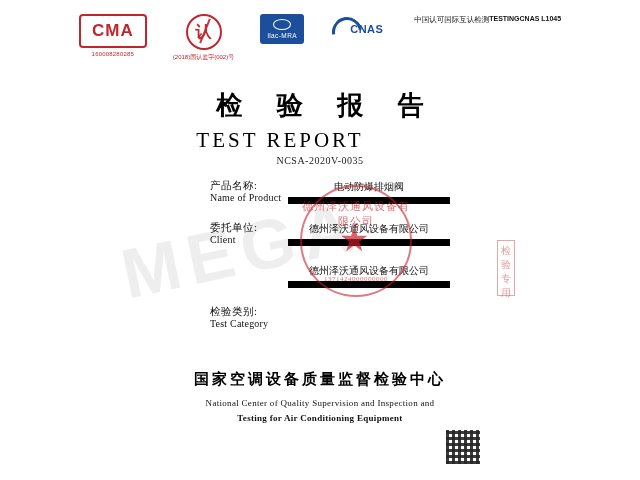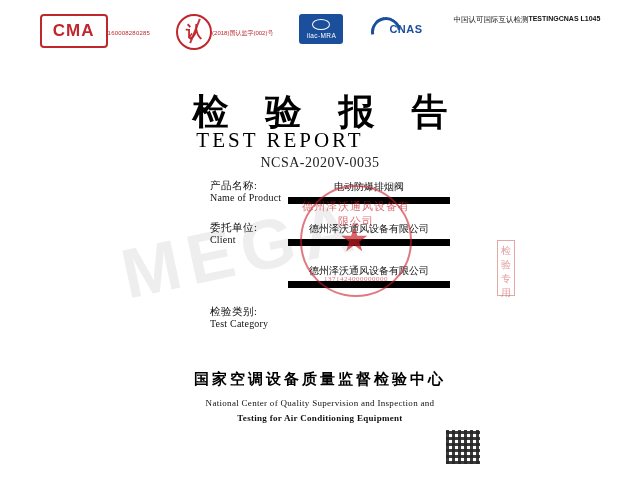--- a/index.html
+++ b/index.html
@@ -28,21 +28,21 @@
     left: 0;
     width: 640px;
     height: 62px;
     display: flex;
     justify-content: center;
     align-items: flex-start;
     gap: 26px;
   }
   .mark {
     display: flex;
-    flex-direction: row;
+    flex-direction: column;
     align-items: center;
     justify-content: flex-start;
   }
 
   
   .cma-box {
     width: 64px;
     height: 30px;
     border: 2px solid #c0272d;
     border-radius: 4px;
@@ -173,21 +173,21 @@
     font-weight: normal;
   }
 
   
   .title-cn {
     position: absolute;
     top: 88px;
     left: 0;
     width: 640px;
     text-align: center;
-    font-size: 36px;
+    font-size: 26px;
     font-weight: bold;
     letter-spacing: 14px;
     text-indent: 14px;
     color: #000000;
   }
   .title-en {
     position: absolute;
     top: 128px;
     left: 0;
     width: 560px;
@@ -195,21 +195,21 @@
     font-size: 21px;
     letter-spacing: 3px;
     color: #000000;
   }
   .report-no {
     position: absolute;
     top: 155px;
     left: 0;
     width: 640px;
     text-align: center;
-    font-size: 14px;
+    font-size: 10px;
     letter-spacing: 0.5px;
     color: #222222;
   }
 
   
   .fields {
     position: absolute;
     top: 180px;
     left: 210px;
     width: 240px;

